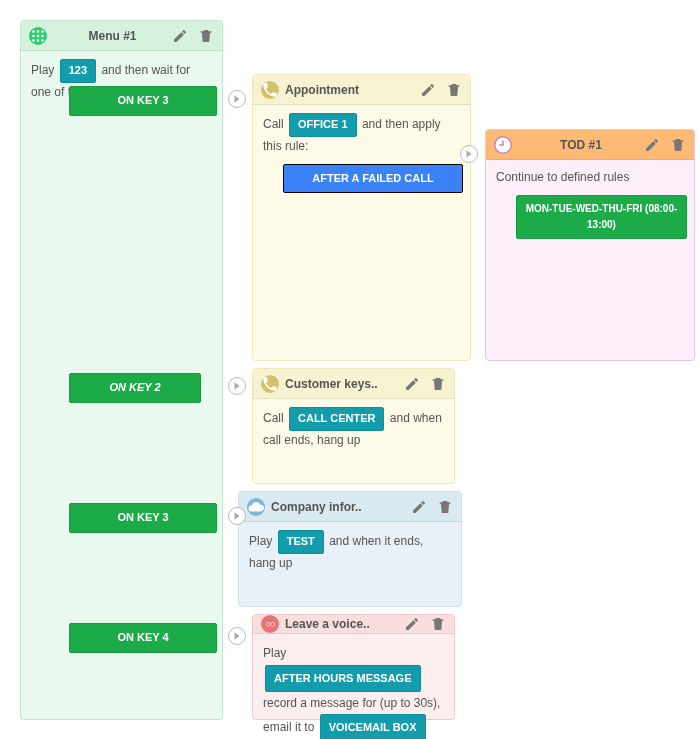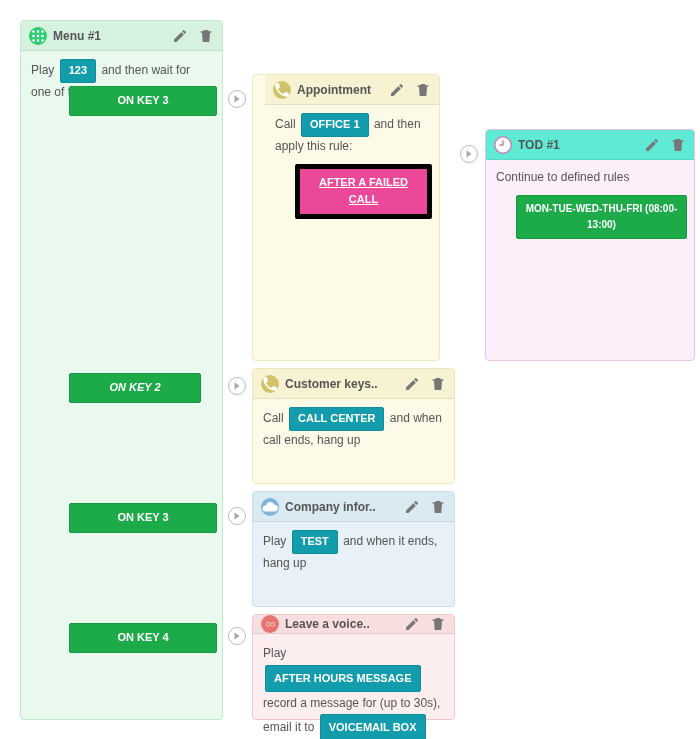--- a/index.html
+++ b/index.html
@@ -49,37 +49,37 @@
   .hdr-btn {
     width: 16px; height: 16px;
     cursor: pointer;
     color: #777;
     display: flex; align-items: center; justify-content: center;
   }
   .hdr-btn svg { width: 16px; height: 16px; }
 
   
   .green { background: #e9f9ed; border-color: #c2e9cc; }
-  .green .header { background: #d6f2df; }
+  .green .header { background: #d6f2df; text-align: center; }
   .green .icon-circle { background: #2ecc71; }
 
   .yellow { background: #fdfbe8; border-color: #eee7bc; }
   .yellow .header { background: #f7f3d2; }
   .yellow .icon-circle { background: #d2c36a; }
 
   .blue { background: #e7f1f7; border-color: #cddfea; }
   .blue .header { background: #daeaf3; }
   .blue .icon-circle { background: #7fb5d6; }
 
   .red { background: #fceeee; border-color: #f1c9cb; }
   .red .header { background: #f8dedf; }
   .red .icon-circle { background: #e77471; font-size: 9px; letter-spacing: -1px; }
 
   .pink { background: #fdeff9; border-color: #e8c5e4; }
-  .pink .header { background: #5eead4; }
+  .pink .header { background: #fdba74; text-align: center; }
   .pink .icon-circle { background: #c584be; }
 
   .tag {
     display: inline-block;
     background: #139dac;
     color: #fff;
     padding: 2px 8px;
     border-radius: 2px;
     font-size: 11px;
     font-weight: 600;
@@ -90,21 +90,21 @@
     display: block;
     text-align: center;
     font-size: 11px;
     font-weight: 600;
     padding: 5px 4px;
     border-radius: 2px;
     color: #fff;
     cursor: pointer;
   }
   .bar-green { background: #1dab4a; border: 1px solid #189a41; }
-  .bar-red   { background: #ec4899; border: 5px solid #000000; text-decoration: underline; }
+  .bar-red   { background: #3b82f6; border: 1px solid #000000; }
 
   .bar-outer-left { margin-left: 40px; margin-right: -3px; margin-bottom: 10px; }
   .bar-outer-inner { margin-left: 20px; margin-right: -3px; }
 
   .arrow {
     position: absolute;
     width: 18px; height: 18px;
     border: 1px solid #bbb;
     border-radius: 50%;
     background: #fff;
@@ -161,21 +161,21 @@
         </div>
       <div class="bar-outer-left" style="position:absolute; top:452px; left:8px; right:8px;">
           <span class="bar-green">ON KEY 3</span>
         </div>
       <div class="bar-outer-left" style="position:absolute; top:572px; left:8px; right:8px;border-radius:13px;">
           <span class="bar-green">ON KEY 4</span>
         </div>
     </div>
   </div>
 
-  <div class="node yellow" style="left:242px; top:64px; width:188px; height:287px;padding-left:12px;">
+  <div class="node yellow" style="left:242px; top:64px; width:219px; height:287px;">
     <div class="header">
       <span class="icon-circle">
           <svg viewBox="0 0 24 24" fill="currentColor">
             <path d="M6.6 10.8a15 15 0 0 0 6.6 6.6l2.2-2.2a1 1 0 0 1 1-.25 11 11 0 0 0 3.5.56 1 1 0 0 1 1 1V20a1 1 0 0 1-1 1A17 17 0 0 1 3 4a1 1 0 0 1 1-1h3.5a1 1 0 0 1 1 1 11 11 0 0 0 .56 3.5 1 1 0 0 1-.25 1l-2.2 2.3z"></path>
           </svg>
         </span>
       <span class="title">Appointment</span>
       <div class="hdr-actions">
         <span class="hdr-btn">
             <svg viewBox="0 0 24 24" fill="currentColor">
@@ -222,21 +222,21 @@
           </span>
       </div>
     </div>
     <div class="body">
       <span>Call</span>
       <span class="tag">CALL CENTER</span>
       <span>and when call ends, hang up</span>
     </div>
   </div>
 
-  <div class="node blue" style="left:242px; top:481px; width:203px; height:116px;">
+  <div class="node blue" style="left:228px; top:481px; width:224px; height:116px;">
     <div class="header">
       <span class="icon-circle">
           <svg viewBox="0 0 24 24" fill="currentColor">
             <path d="M19 18H6a4 4 0 1 1 .7-7.95A6 6 0 0 1 18 9a4.5 4.5 0 0 1 1 8.9z"></path>
           </svg>
         </span>
       <span class="title">Company infor..</span>
       <div class="hdr-actions">
         <span class="hdr-btn">
             <svg viewBox="0 0 24 24" fill="currentColor">

